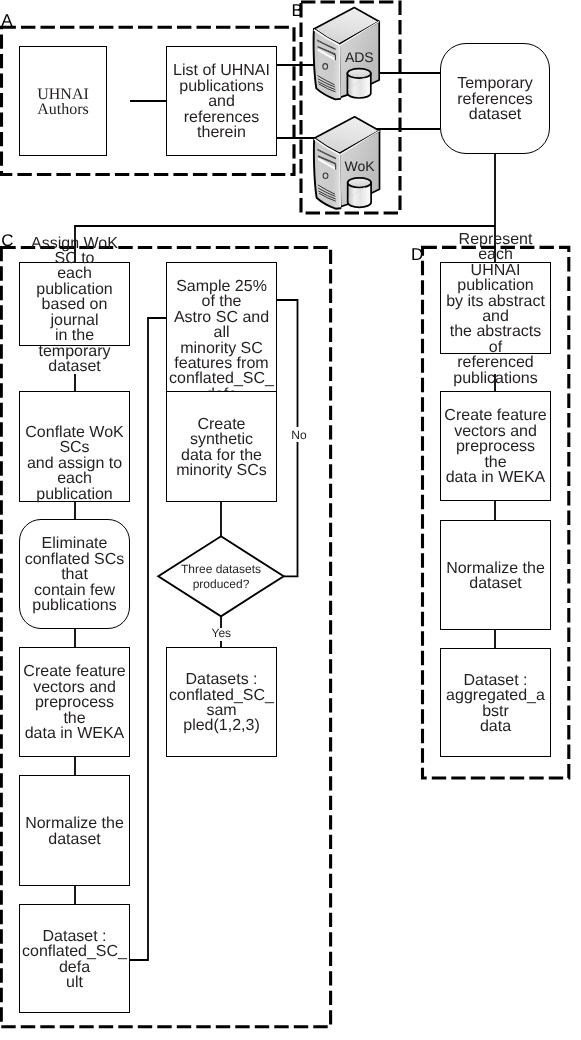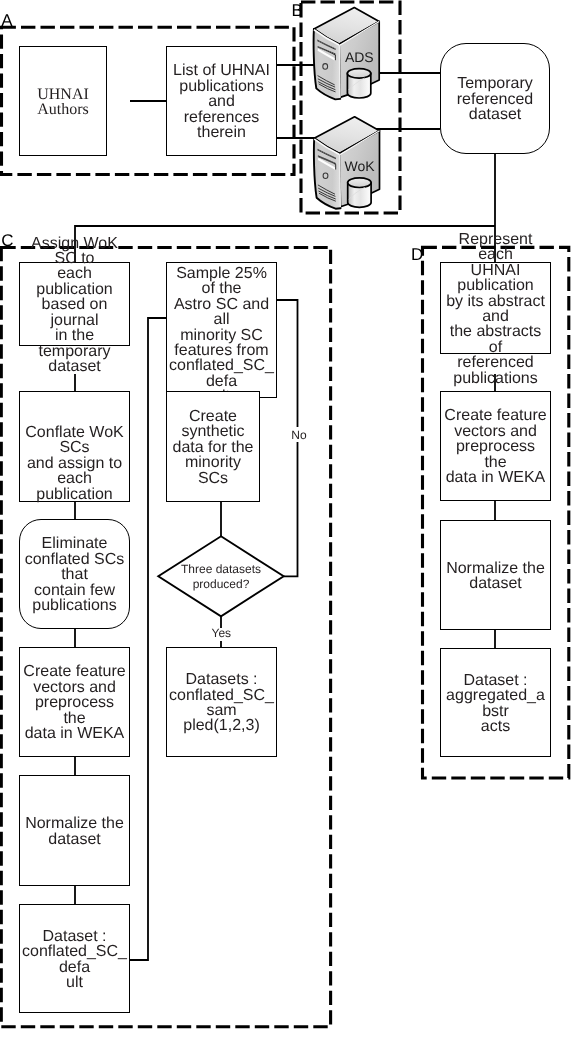--- a/index.html
+++ b/index.html
@@ -68,21 +68,21 @@
       <div class="node" style="left: 166px; top: 46px; width: 111px; height: 110px;">
         <div class="node-text">
           <div>List of UHNAI</div>
           <div>publications and</div>
           <div>references therein</div>
         </div>
       </div>
       <div class="node" style="left: 440px; top: 43px; width: 110px; height: 111px; border-radius: 26px;">
         <div class="node-text">
           <div>Temporary</div>
-          <div>referenced dataset</div>
+          <div>references dataset</div>
         </div>
       </div>
       <div class="node" style="left: 19px; top: 262px; width: 111px; height: 84px;">
         <div class="node-text">
           <div>Assign WoK SC to</div>
           <div>each publication</div>
           <div>based on journal</div>
           <div>in the temporary</div>
           <div>dataset</div>
         </div>
@@ -116,31 +116,31 @@
           <div>dataset</div>
         </div>
       </div>
       <div class="node" style="left: 19px; top: 904px; width: 111px; height: 109px;">
         <div class="node-text">
           <div>Dataset :</div>
           <div class="ital">conflated_SC_defa</div>
           <div class="ital">ult</div>
         </div>
       </div>
-      <div class="node" style="left: 166px; top: 262px; width: 111px; height: 136px; align-items: flex-start; padding-top: 2px; justify-content: center;">
+      <div class="node" style="left: 166px; top: 262px; width: 111px; height: 136px; align-items: flex-start; padding-top: 15px; justify-content: center;">
         <div class="node-text">
           <div>Sample 25% of the</div>
           <div>Astro SC and all</div>
           <div>minority SC</div>
           <div>features from</div>
           <div class="ital">conflated_SC_defa</div>
           <div class="ital">ult</div>
         </div>
       </div>
-      <div class="node" style="left: 166px; top: 391px; width: 94px; height: 111px;">
+      <div class="node" style="left: 166px; top: 391px; width: 111px; height: 111px;">
         <div class="node-text">
           <div>Create synthetic</div>
           <div>data for the</div>
           <div>minority SCs</div>
         </div>
       </div>
       <div class="node" style="left: 166px; top: 647px; width: 111px; height: 110px;">
         <div class="node-text">
           <div>Datasets :</div>
           <div class="ital">conflated_SC_sam</div>
@@ -168,21 +168,21 @@
       <div class="node" style="left: 440px; top: 520px; width: 111px; height: 110px;">
         <div class="node-text">
           <div>Normalize the</div>
           <div>dataset</div>
         </div>
       </div>
       <div class="node" style="left: 440px; top: 648px; width: 111px; height: 109px;">
         <div class="node-text">
           <div>Dataset :</div>
           <div class="ital">aggregated_abstr</div>
-          <div class="ital">acts</div>
+          <div class="ital">data</div>
         </div>
       </div>
     </div>
 
   <svg class="wires" id="shapes" width="581" height="1040" viewBox="0 0 581 1040">
     <defs id="srvdefs">
       <linearGradient id="gTop" x1="0" y1="1" x2="0.3" y2="0">
         <stop offset="0" stop-color="#cfcfcf"></stop>
           <stop offset="0.55" stop-color="#e2e2e2"></stop>
         <stop offset="1" stop-color="#ededed"></stop>

